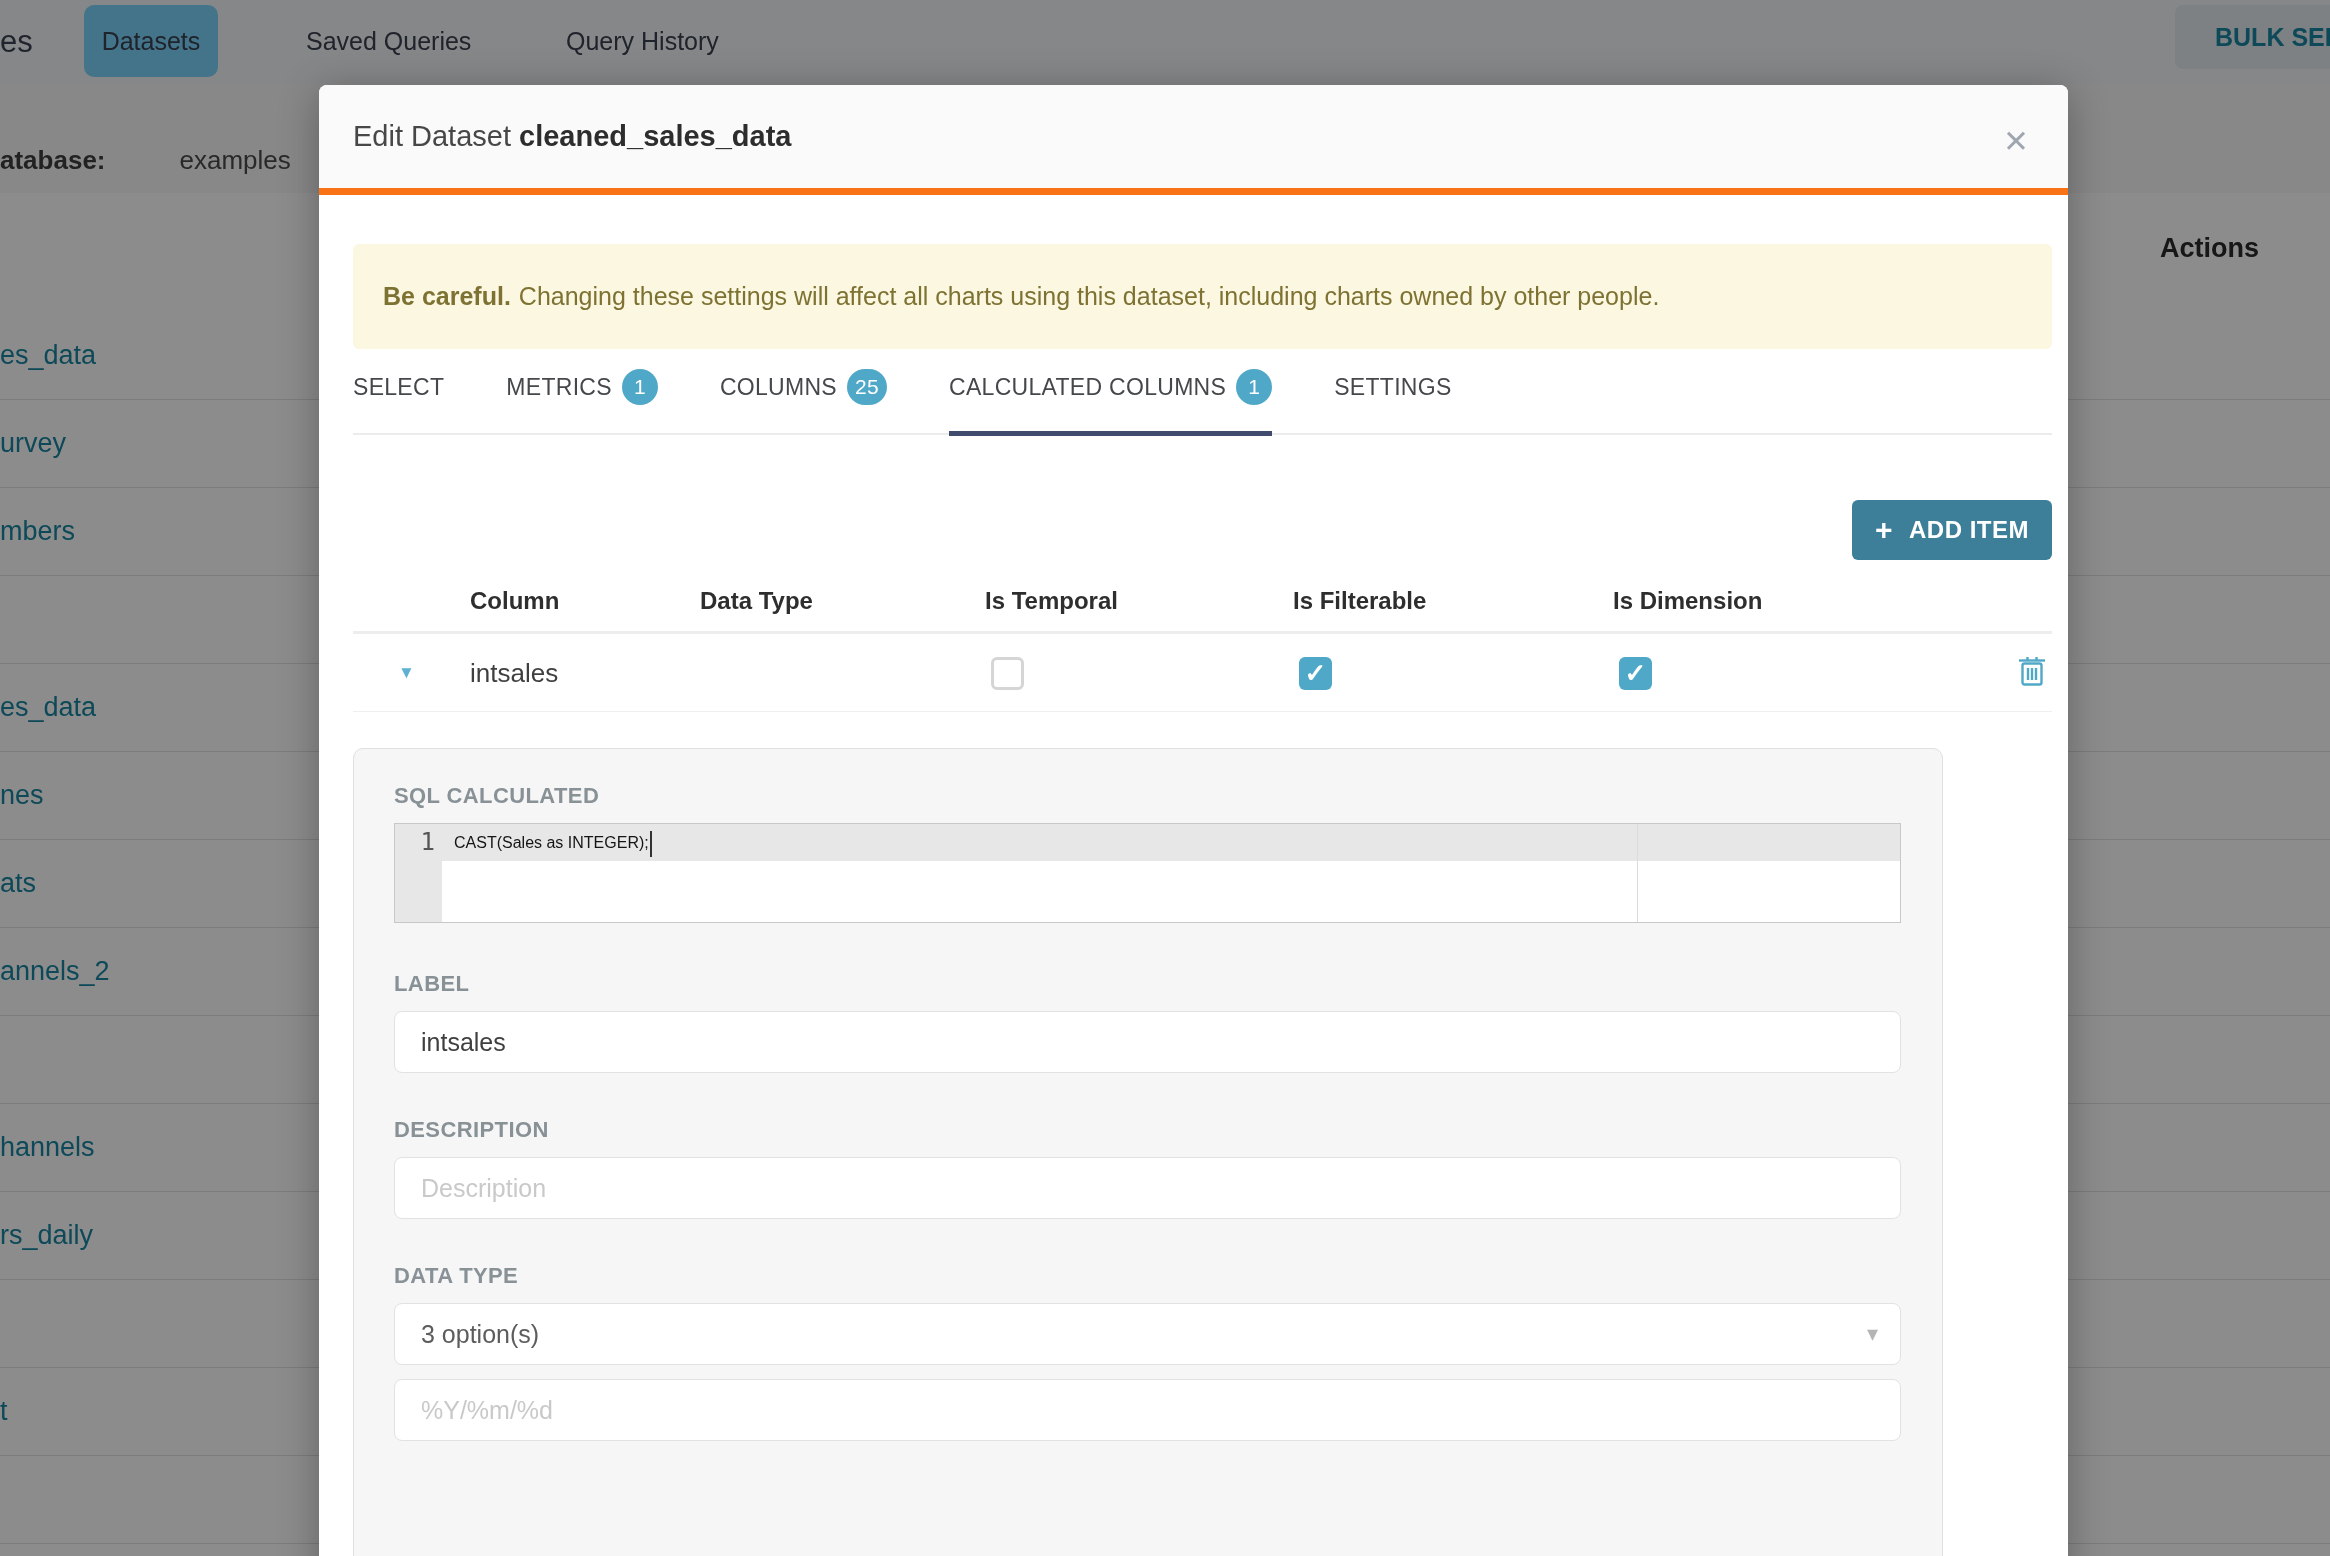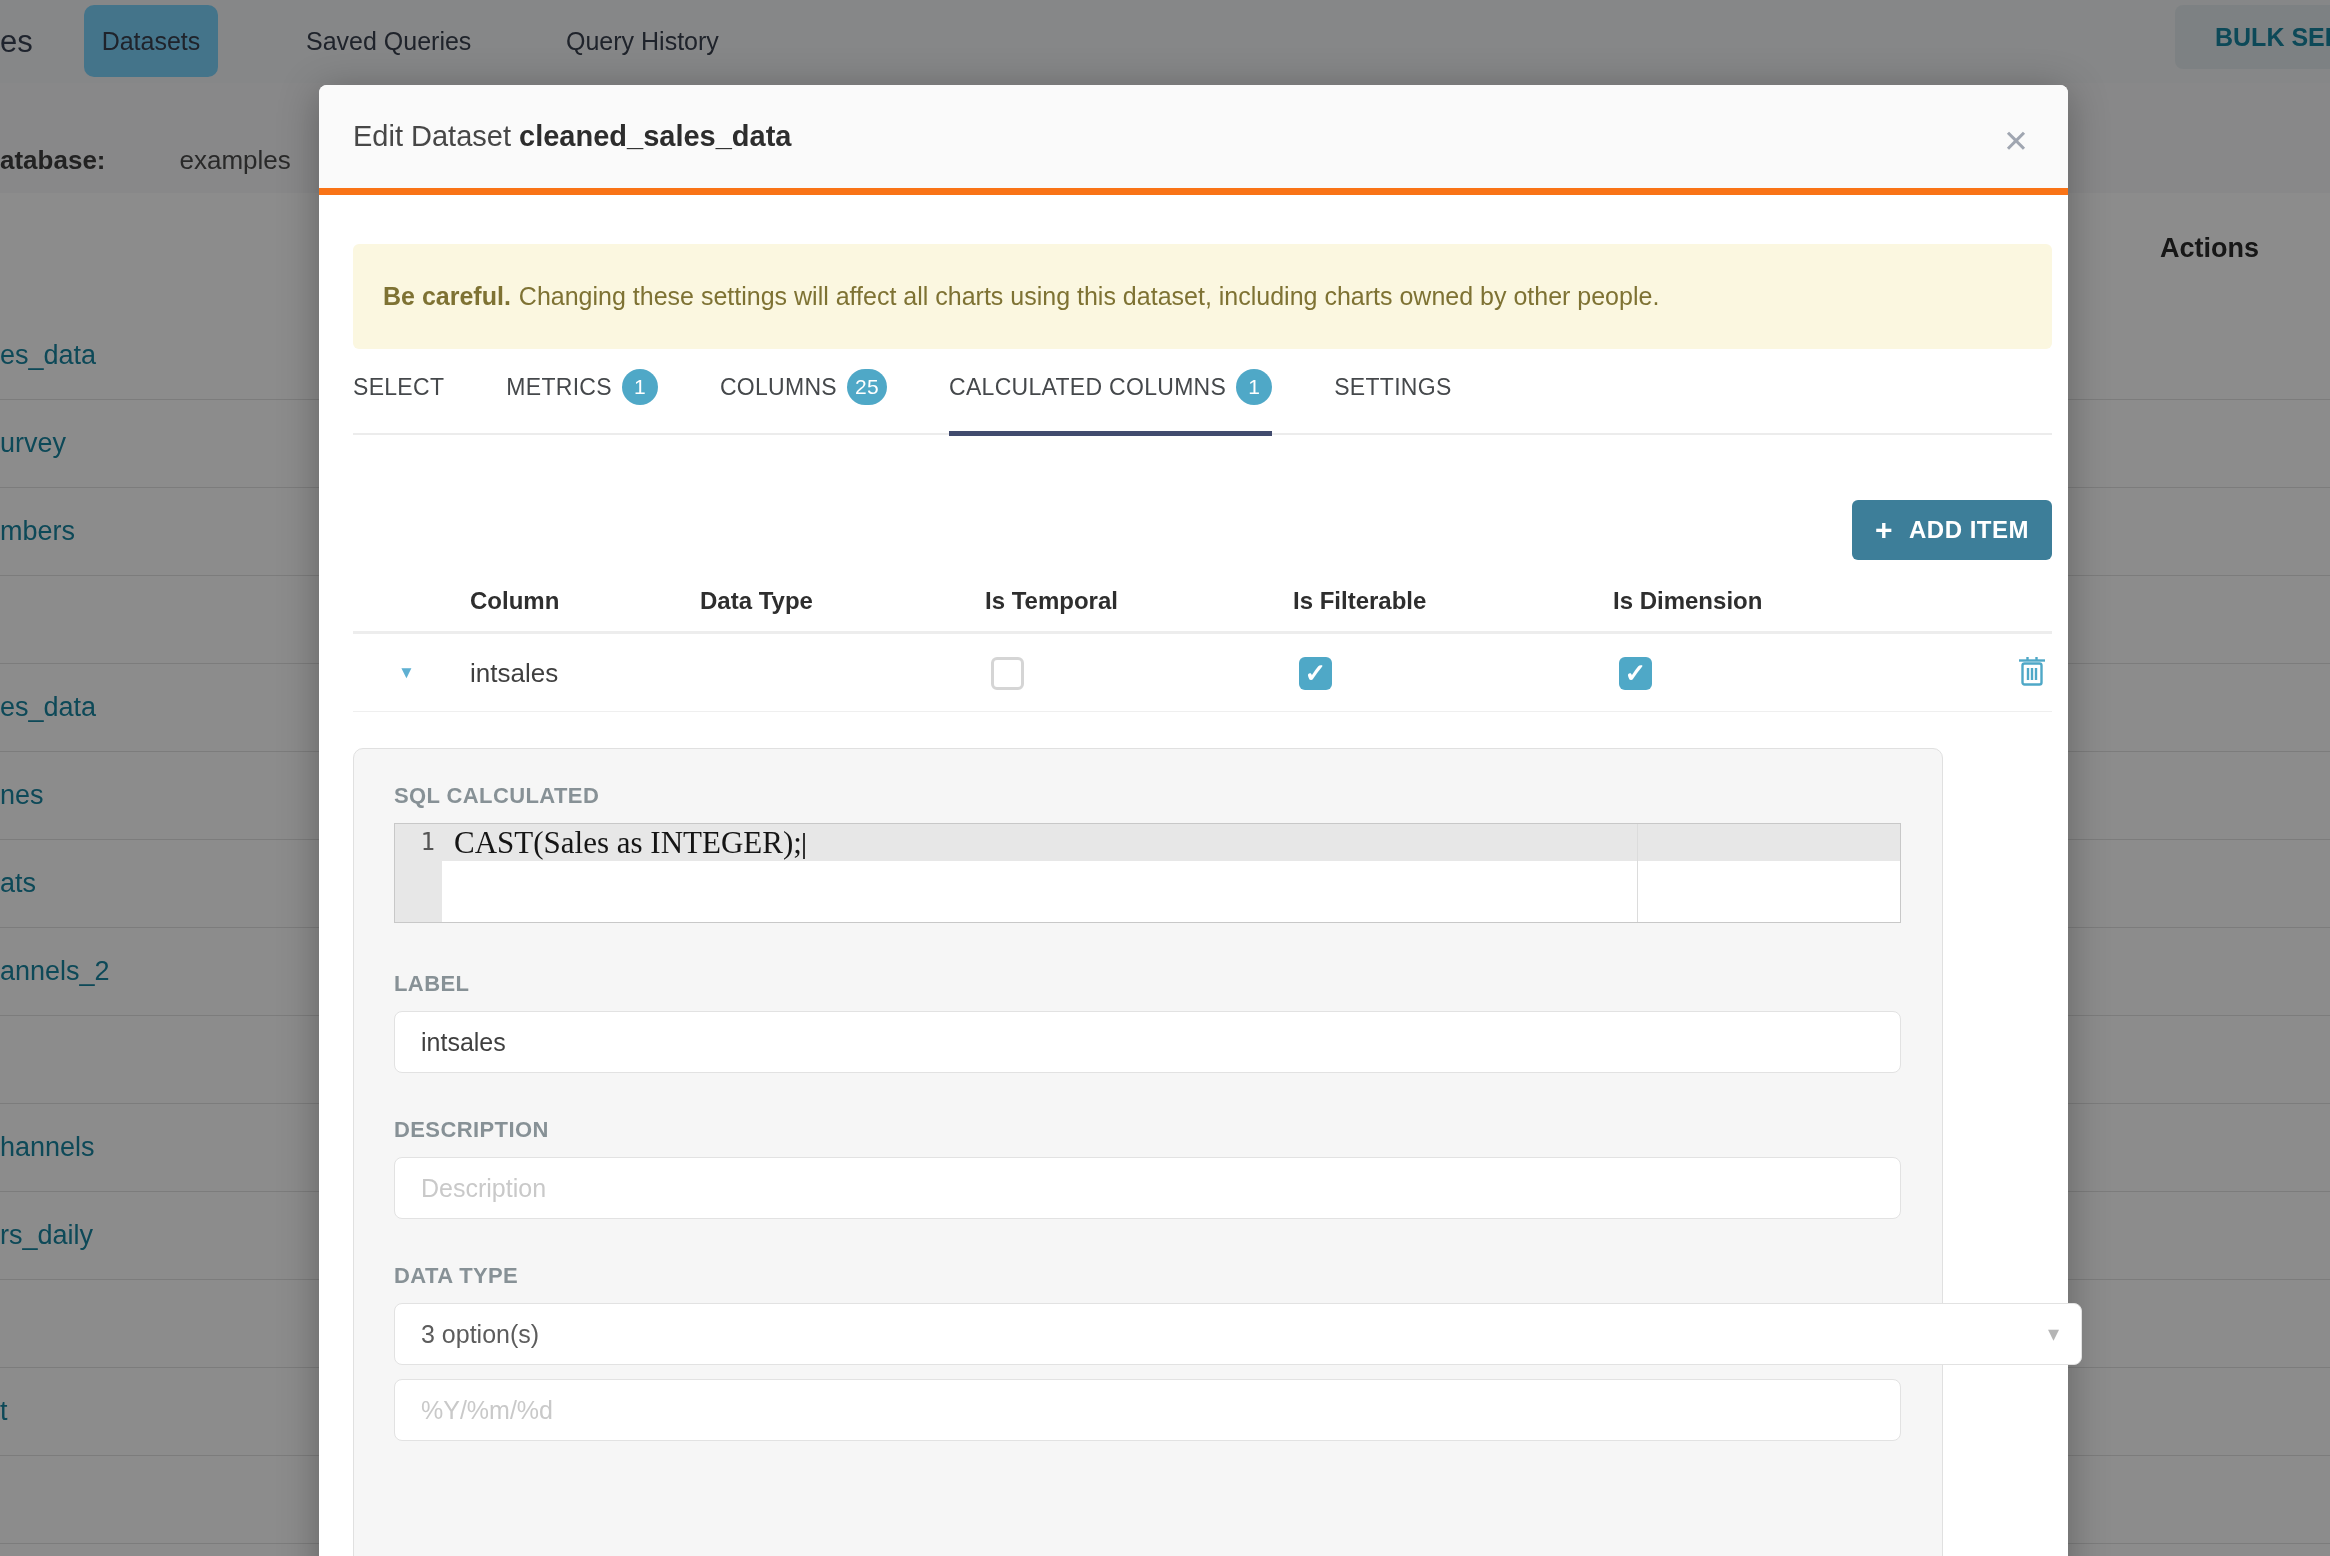--- a/index.html
+++ b/index.html
@@ -111,31 +111,31 @@
     font-size:15px; font-weight:bold; display:inline-flex; align-items:center; justify-content:center;
     font-family:"DejaVu Serif", serif; }
 
   .editor { position:relative; margin-top:14px; width:1507px; height:100px;
     background:#ffffff; border:1px solid #c8c8c8; overflow:hidden; }
   .editor-gutter { position:absolute; left:0; top:0; width:47px; height:100%; background:#e7e7e7; }
   .editor-activeline { position:absolute; left:0; top:0; width:100%; height:37px; background:#e7e7e7; }
   .editor-gutter-num { position:absolute; left:0; top:0; width:40px; height:37px; text-align:right;
     font-family:"DejaVu Sans Mono", monospace; font-size:24px; color:#555; line-height:37px; }
   .editor-code { position:absolute; left:59px; top:0; height:37px; line-height:37px;
-    font-family:Liberation Serif, serif; font-size:31px; color:#151515; white-space:pre; }
+    font-family:Liberation Sans, sans-serif; font-size:16px; color:#151515; white-space:pre; }
   .editor-cursor { display:inline-block; width:2px; height:26px; background:#333; vertical-align:middle; margin-left:1px; }
   .print-margin { position:absolute; left:1242px; top:0; width:1px; height:100%; background:#dcdcdc; }
 
   .text-input { display:block; width:1507px; height:62px; margin-top:14px;
     background:#ffffff; border:1px solid #e2e2e2; border-radius:8px; padding:0 26px;
     font-family:"Liberation Sans", sans-serif; font-size:25px; color:#3f3f3f; outline:none; }
   .text-input::placeholder { color:#c9c9c9; }
   .spacer-lg { margin-top:48px; }
   .spacer-md { margin-top:44px; }
-  .select-box { position:relative; width:1688px; height:62px; margin-top:14px;
+  .select-box { position:relative; width:1507px; height:62px; margin-top:14px;
     background:#ffffff; border:1px solid #e2e2e2; border-radius:8px;
     display:flex; align-items:center; padding:0 26px; font-size:25px; color:#5c5c5c; }
   .select-caret { position:absolute; right:22px; color:#b5b5b5; font-size:22px; }
 </style>
 </head>
 <body>
 
 <div class="bg-page">
 
   <div class="topnav">

